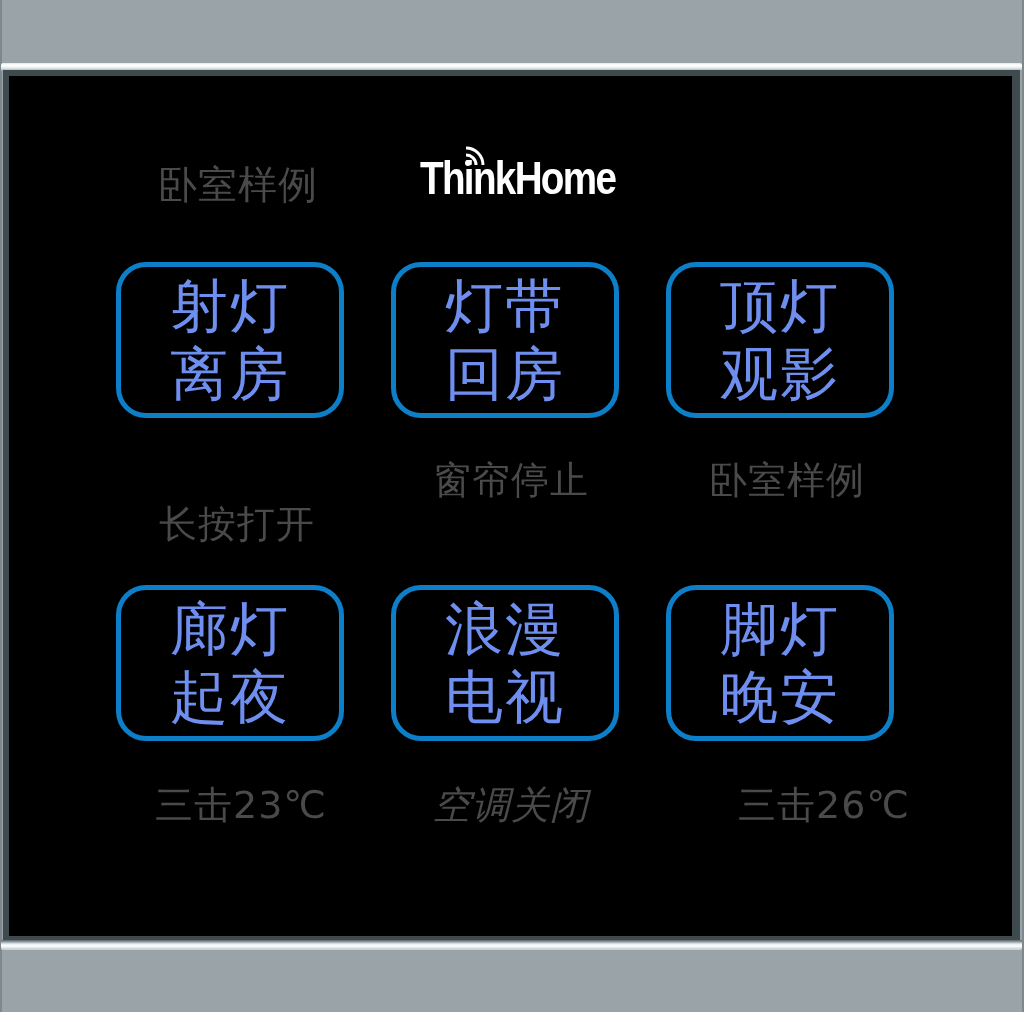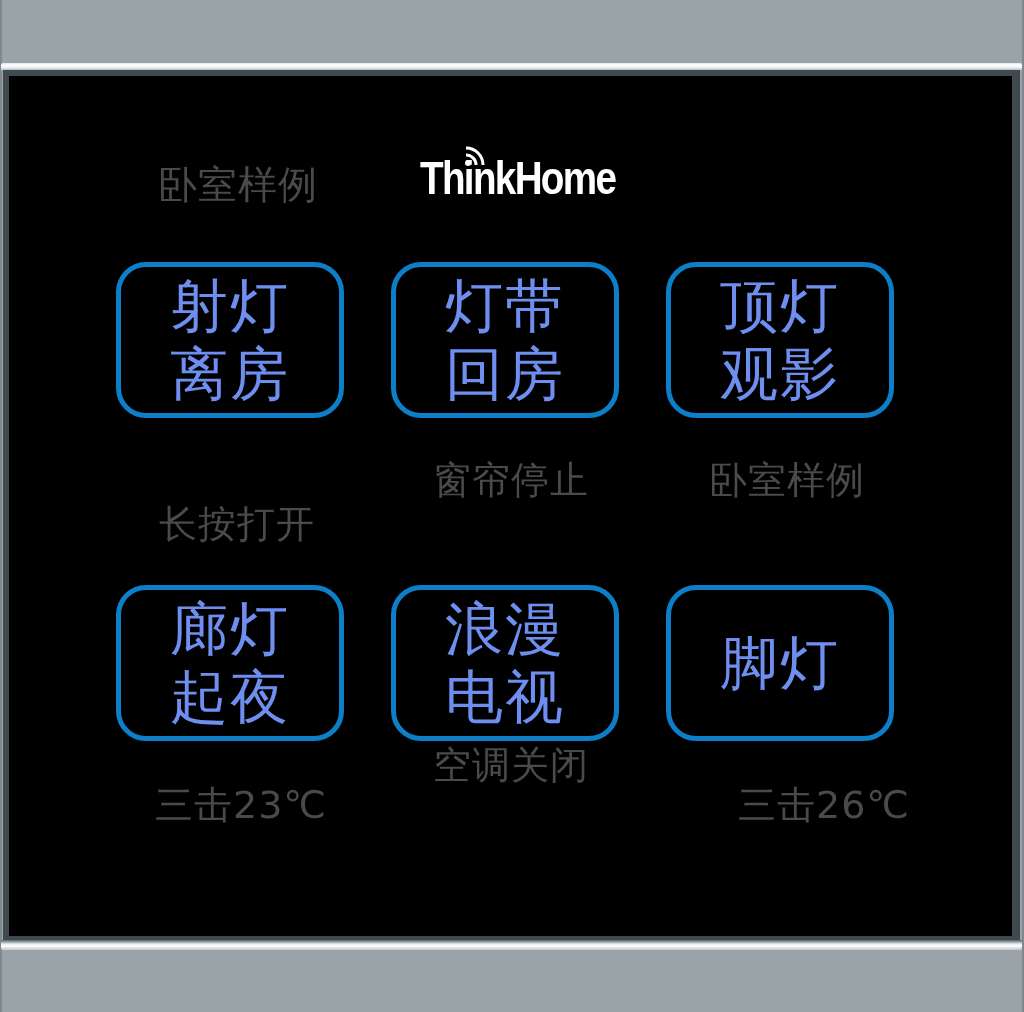--- a/index.html
+++ b/index.html
@@ -155,19 +155,20 @@
   <div class="card" style="left:116px; top:585px;">
     <div class="card-line">廊灯</div>
     <div class="card-line">起夜</div>
   </div>
   <div class="hint" style="left:121px; top:780px;">三击23℃</div>
 
   <div class="card" style="left:391px; top:585px;">
     <div class="card-line">浪漫</div>
     <div class="card-line">电视</div>
   </div>
-  <div class="hint" style="left:391px; top:740px;">空调关闭</div>
+  <div class="hint" style="left:391px; top:780px;font-style:italic;">空调关闭</div>
 
   <div class="card" style="left:666px; top:585px;">
     <div class="card-line">脚灯</div>
+    <div class="card-line">晚安</div>
   </div>
   <div class="hint" style="left:670px; top:780px;text-align:right;">三击26℃</div>
 </div>
 
 </body></html>

